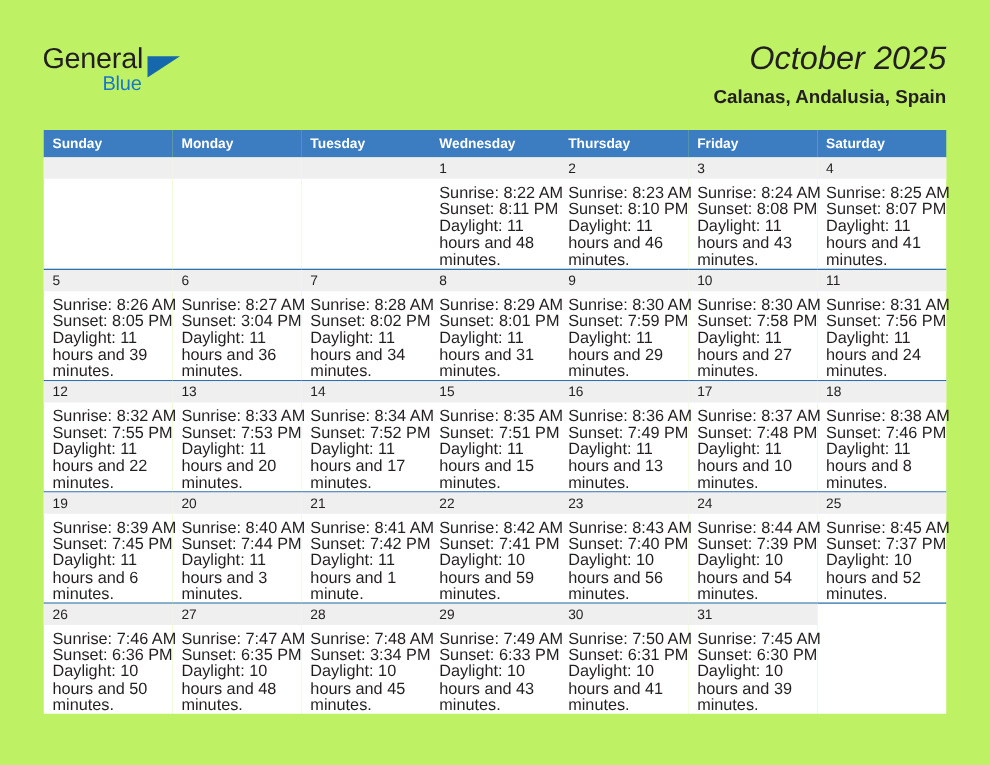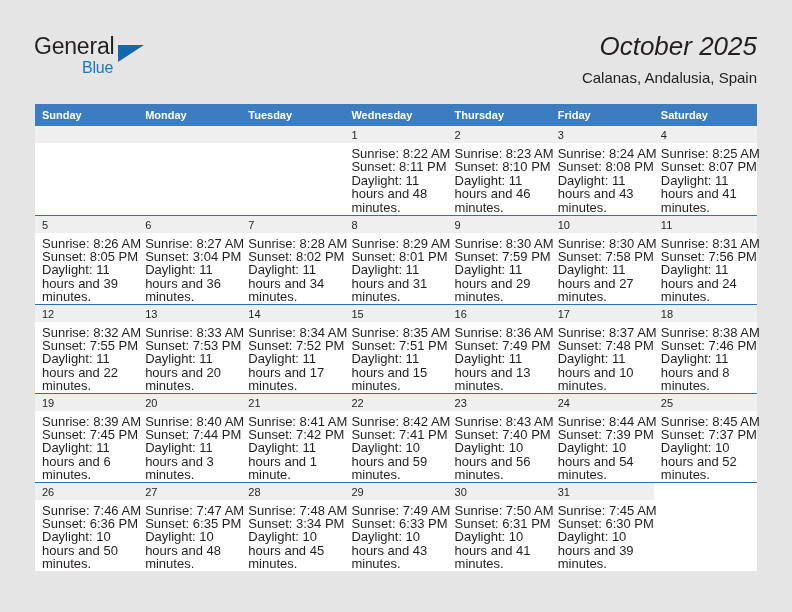--- a/index.html
+++ b/index.html
@@ -9,21 +9,21 @@
     width: 792px;
     height: 612px;
     background: #ffffff;
     font-family: "Liberation Sans", sans-serif;
     -webkit-font-smoothing: antialiased;
   }
   .page {
     position: relative;
     width: 792px;
     height: 612px;
-    background: #e5e5e5;
+    background: #bef264;
     overflow: hidden;
   }
 
   
   .top-bar {
     position: absolute;
     left: 0;
     top: 0;
     width: 792px;
     height: 100px;
@@ -77,21 +77,21 @@
     line-height: 32px;
     font-weight: 400;
     white-space: nowrap;
     font-style: italic;
   }
   .cal-subtitle {
     margin-top: 6px;
     font-size: 15px;
     color: #231f20;
     line-height: 20px;
-    font-weight: 400;
+    font-weight: 700;
     white-space: nowrap;
   }
 
   
   .calendar {
     position: absolute;
     left: 35px;
     top: 104px;
     width: 722px;
     border-collapse: collapse;

